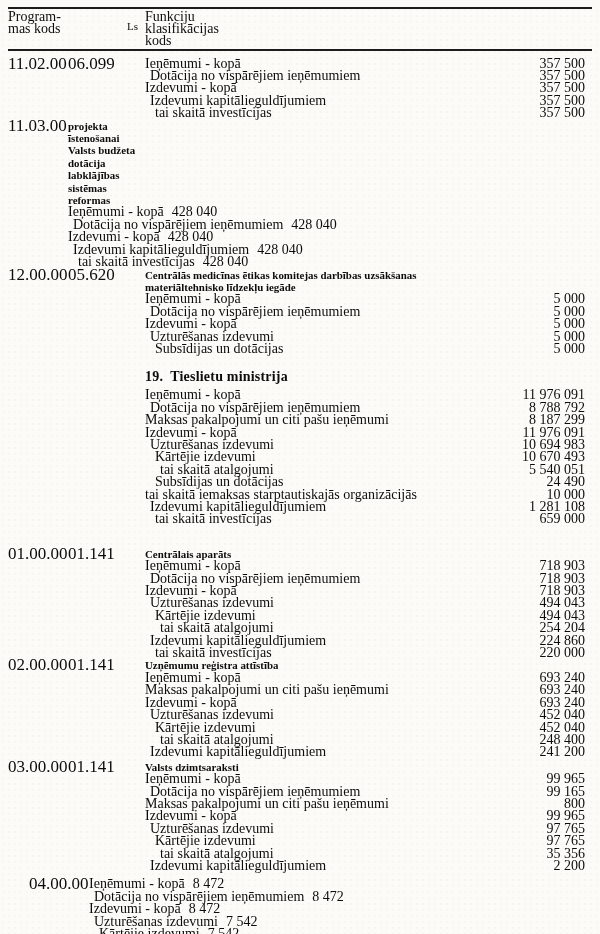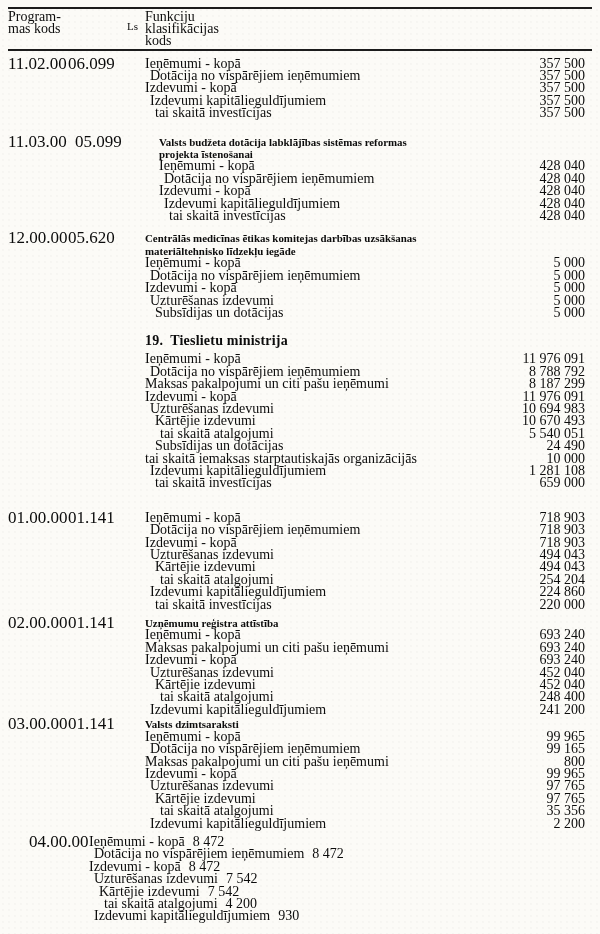--- a/index.html
+++ b/index.html
@@ -39,25 +39,25 @@
   .ind2 { padding-left: 10px; }
   .ind3 { padding-left: 15px; }
   .heading {
     margin-left: 137px;
     font-weight: bold;
     font-size: 14px;
     line-height: 20px;
     white-space: pre;
     letter-spacing: 0.2px;
   }
-  #content > .block:nth-child(2) { margin-top: 16px; gap: 7px; }
-  #content > .block:nth-child(3) { margin-top: 10px; }
+  #content > .block:nth-child(2) { margin-top: 0; }
+  #content > .block:nth-child(3) { }
   #content > .block:nth-child(4) { margin-top: 12px; margin-bottom: 2px; }
   #content > .block:nth-child(6) { margin-top: 22px; }
-  #content > .block:nth-child(7) { margin-top: 6px; }
+  #content > .block:nth-child(7) { }
   #content > .block:nth-child(8) { margin-top: 2px; }
   #content > .block:nth-child(9) { margin-top: 6px; margin-left: 21px; }
 </style>
 </head>
 <body>
 
 <div class="page">
   <div class="header">
     <div class="hcell">Program-
 mas kods</div>
@@ -88,24 +88,23 @@
             <span class="val">357 500</span>
           </div>
           <div class="row">
             <span class="lbl ind2">tai skaitā investīcijas</span>
             <span class="val">357 500</span>
           </div>
         </div>
       </div>
       <div class="block section">
         <div class="cell code prog">11.03.00</div>
-        <div class="cell code func">05.099</div>
-        <div class="desc">
+        <div class="desc">
+          <div class="title">projekta īstenošanai</div>
           <div class="title">Valsts budžeta dotācija labklājības sistēmas reformas</div>
-          <div class="title">projekta īstenošanai</div>
           <div class="row">
             <span class="lbl ind0">Ieņēmumi - kopā</span>
             <span class="val">428 040</span>
           </div>
           <div class="row">
             <span class="lbl ind1">Dotācija no vispārējiem ieņēmumiem</span>
             <span class="val">428 040</span>
           </div>
           <div class="row">
             <span class="lbl ind0">Izdevumi - kopā</span>
@@ -197,20 +196,21 @@
           <div class="row">
             <span class="lbl ind2">tai skaitā investīcijas</span>
             <span class="val">659 000</span>
           </div>
         </div>
       </div>
       <div class="block section">
         <div class="cell code prog">01.00.00</div>
         <div class="cell code func">01.141</div>
         <div class="desc">
+          <div class="title">Centrālais aparāts</div>
           <div class="row">
             <span class="lbl ind0">Ieņēmumi - kopā</span>
             <span class="val">718 903</span>
           </div>
           <div class="row">
             <span class="lbl ind1">Dotācija no vispārējiem ieņēmumiem</span>
             <span class="val">718 903</span>
           </div>
           <div class="row">
             <span class="lbl ind0">Izdevumi - kopā</span>

